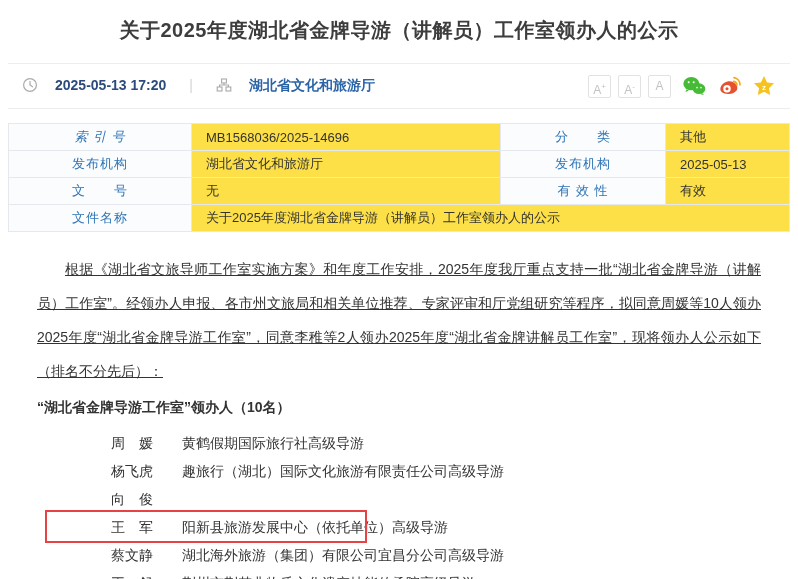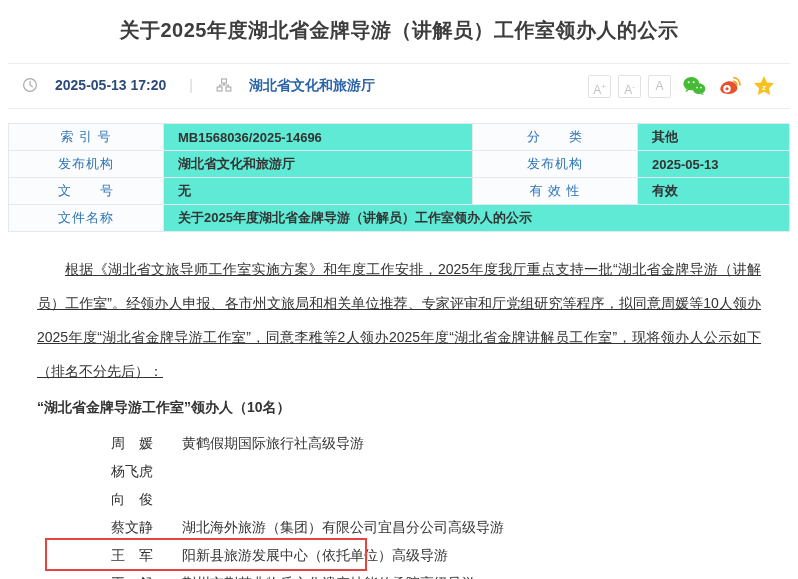--- a/index.html
+++ b/index.html
@@ -39,22 +39,22 @@
   .info-table {
     width:782px; margin:14px 8px 0; border-collapse:collapse; table-layout:fixed;
   }
   .info-table td {
     border:1px solid #e5e8ec; height:27px; font-size:13px;
     overflow:hidden; white-space:nowrap;
   }
   .info-table td.lbl {
     color:#2f74b5; text-align:center; background:#fafcfe; letter-spacing:1px;
   }
-  .info-table td.val { color:#333; padding-left:14px; text-align:left; background:#5eead4;font-weight:bold; }
-  .col-l1 { width:155px; } .col-v1 { width:309px; } .col-l2 { width:165px; }
+  .info-table td.val { color:#333; padding-left:14px; text-align:left; background:#fde047; }
+  .col-l1 { width:183px;font-style:italic; } .col-v1 { width:309px; } .col-l2 { width:165px; }
 
   
   .article { margin:20px 37px 0; font-size:14px; color:#333; }
   .para { text-indent:2em; line-height:34px; text-align:justify;text-decoration:underline; }
   .section-heading { font-weight:bold; line-height:34px; margin-top:2px; }
   .entries { margin-top:5px; }
   .entry { position:relative; height:28px; line-height:28px; padding-left:38px; display:flex; }
   .entry .name { display:inline-block; width:47px; white-space:nowrap;margin-left:36px; }
   .entry .org { margin-left:24px; white-space:nowrap; }
   .red-box {
@@ -156,32 +156,33 @@
     <p class="para">根据《湖北省文旅导师工作室实施方案》和年度工作安排，2025年度我厅重点支持一批“湖北省金牌导游（讲解员）工作室”。经领办人申报、各市州文旅局和相关单位推荐、专家评审和厅党组研究等程序，拟同意周媛等10人领办2025年度“湖北省金牌导游工作室”，同意李稚等2人领办2025年度“湖北省金牌讲解员工作室”，现将领办人公示如下（排名不分先后）：</p>
     <p class="section-heading">“湖北省金牌导游工作室”领办人（10名）</p>
 
     <div class="entries">
       <div class="entry">
         <span class="name">周　媛</span>
         <span class="org">黄鹤假期国际旅行社高级导游</span>
       </div>
       <div class="entry">
         <span class="name">杨飞虎</span>
+        <span class="org">趣旅行（湖北）国际文化旅游有限责任公司高级导游</span>
       </div>
       <div class="entry">
         <span class="name">向　俊</span>
       </div>
       <div class="entry">
-        <span class="name">蔡文静</span>
-        <span class="org">湖北海外旅游（集团）有限公司宜昌分公司高级导游</span>
-      </div>
-      <div class="entry">
         <span class="red-box"></span>
         <span class="name">王　军</span>
         <span class="org">阳新县旅游发展中心（依托单位）高级导游</span>
+      </div>
+      <div class="entry">
+        <span class="name">蔡文静</span>
+        <span class="org">湖北海外旅游（集团）有限公司宜昌分公司高级导游</span>
       </div>
       <div class="entry">
         <span class="name">王　舒</span>
         <span class="org">荆州市荆楚非物质文化遗产技能传承院高级导游</span>
       </div>
 
     </div>
   </div>
 
 </div>

